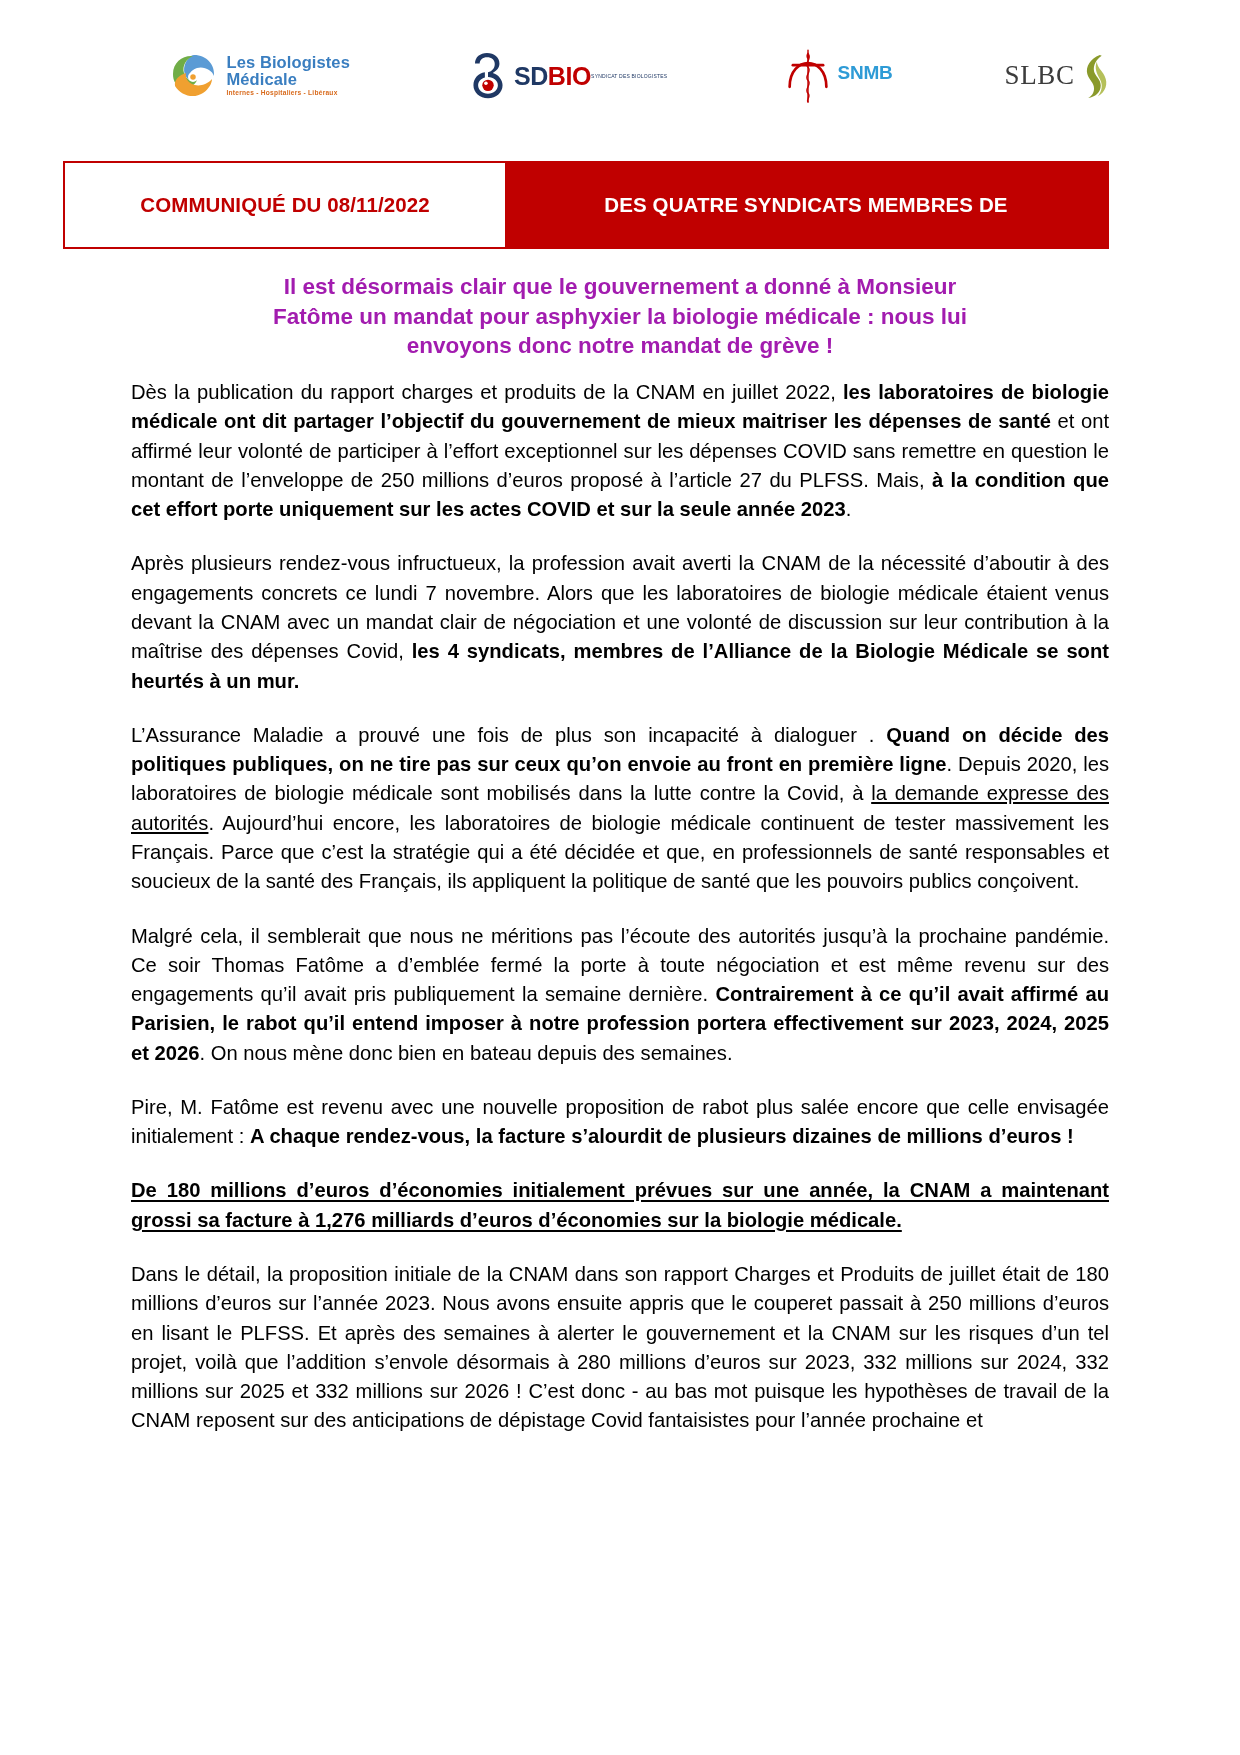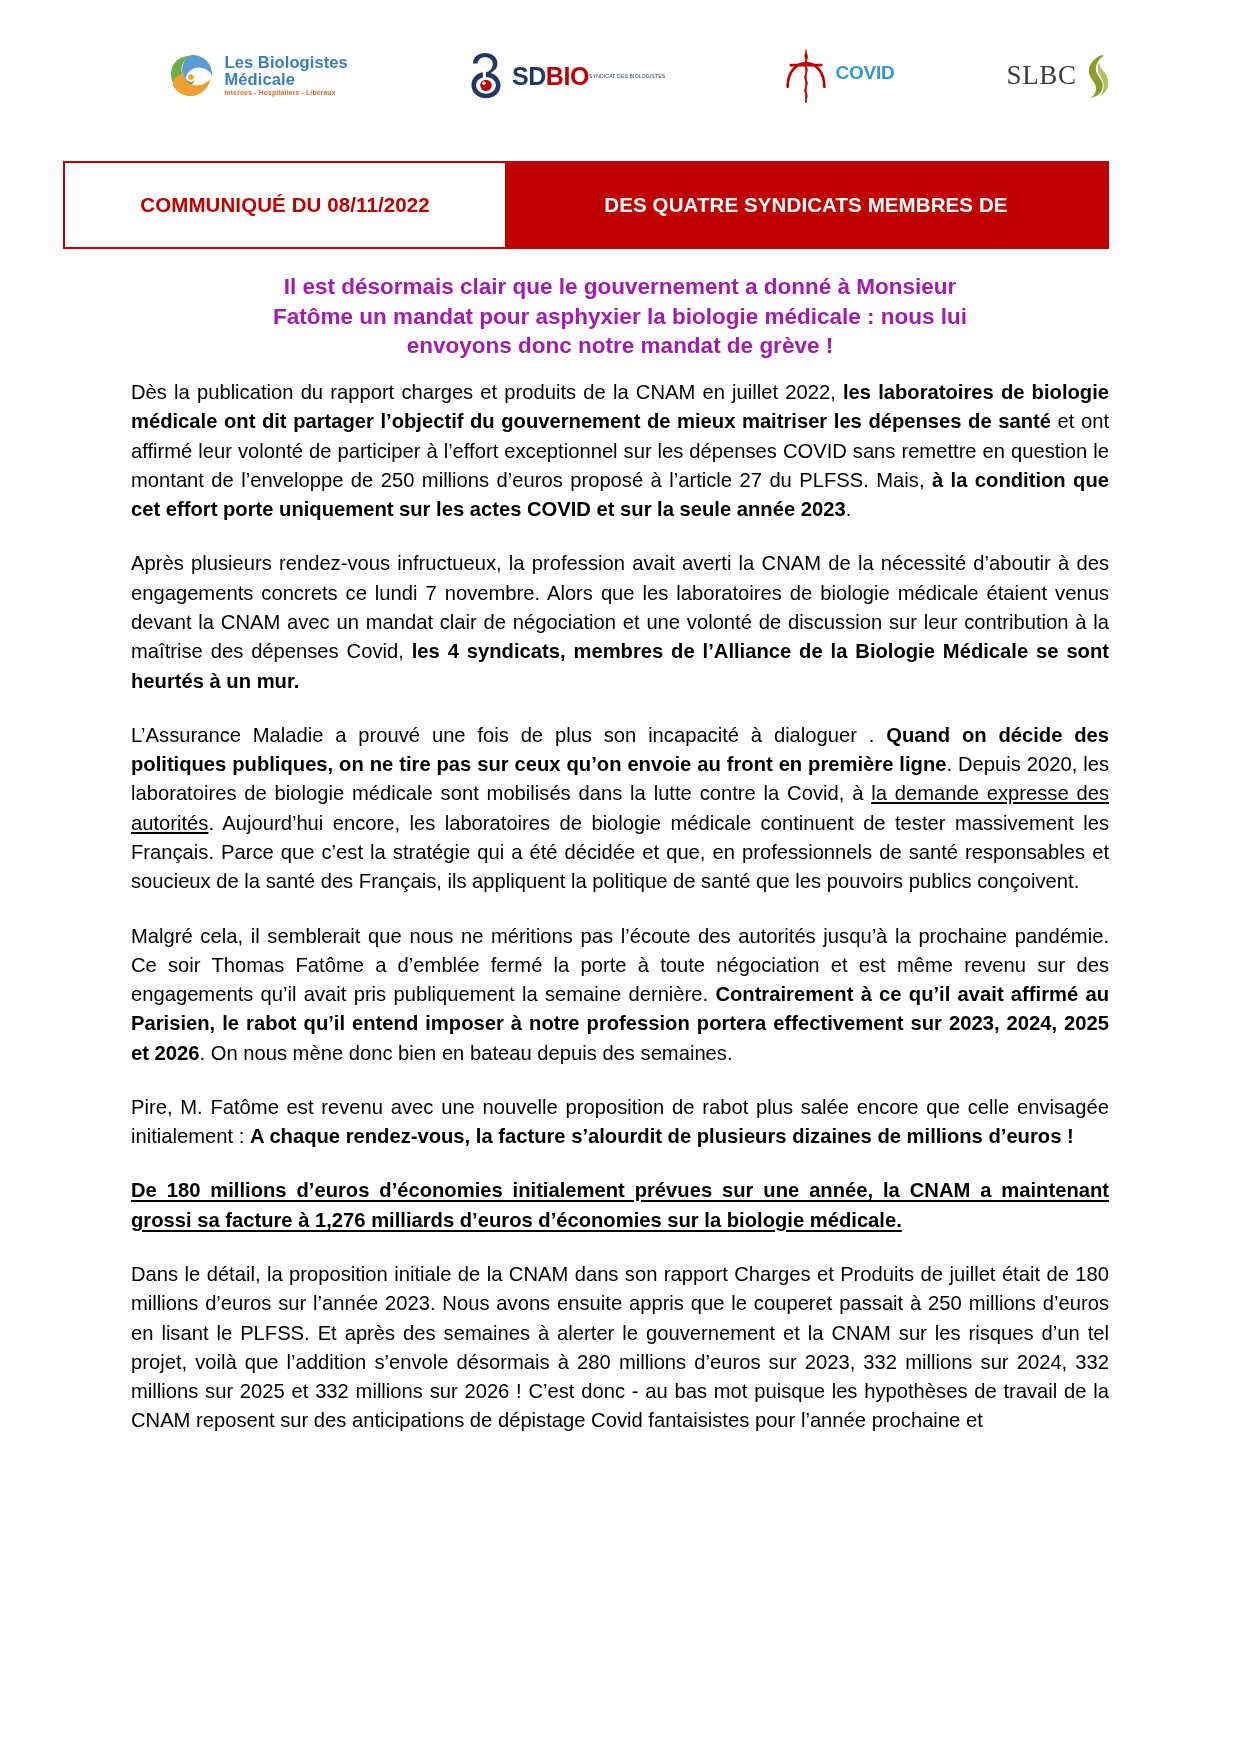--- a/index.html
+++ b/index.html
@@ -230,21 +230,21 @@
     <div class="logo logo-snmb">
       <svg class="snmb-mark" viewBox="0 0 100 100">
         <g fill="none" stroke="#c00000" stroke-width="5" stroke-linecap="round">
           <path d="M16 70 C16 40 34 26 50 26 C66 26 84 40 84 70"></path>
           <path d="M22 30 L78 30"></path>
           <path d="M50 6 C54 10 54 16 50 20 C46 16 46 10 50 6 Z" fill="#c00000" stroke="none"></path>
           <path d="M50 2 L50 98" stroke-width="2.6"></path>
           <path d="M50 10 C58 18 42 26 50 34 C58 42 42 50 50 58 C58 66 42 74 50 82 C56 88 46 94 50 98" stroke-width="2.6"></path>
         </g>
       </svg>
-      <div class="snmb-word">COVID</div>
+      <div class="snmb-word">SNMB</div>
     </div>
 
     <div class="logo logo-slbc">
       <div class="slbc-word">SLBC</div>
       <svg class="slbc-mark" viewBox="0 0 60 100">
         <path d="M40 6 C20 14 10 30 14 46 C17 58 28 64 28 76 C28 86 22 92 16 96 C30 94 42 84 42 70 C42 56 30 50 28 40 C26 28 32 16 44 8 Z" fill="#8a9a2b"></path>
         <path d="M34 20 C28 34 34 46 40 56 C46 66 46 80 36 92 C52 84 58 66 50 50 C44 38 34 32 34 20 Z" fill="#b5c05a"></path>
       </svg>
     </div>
 

